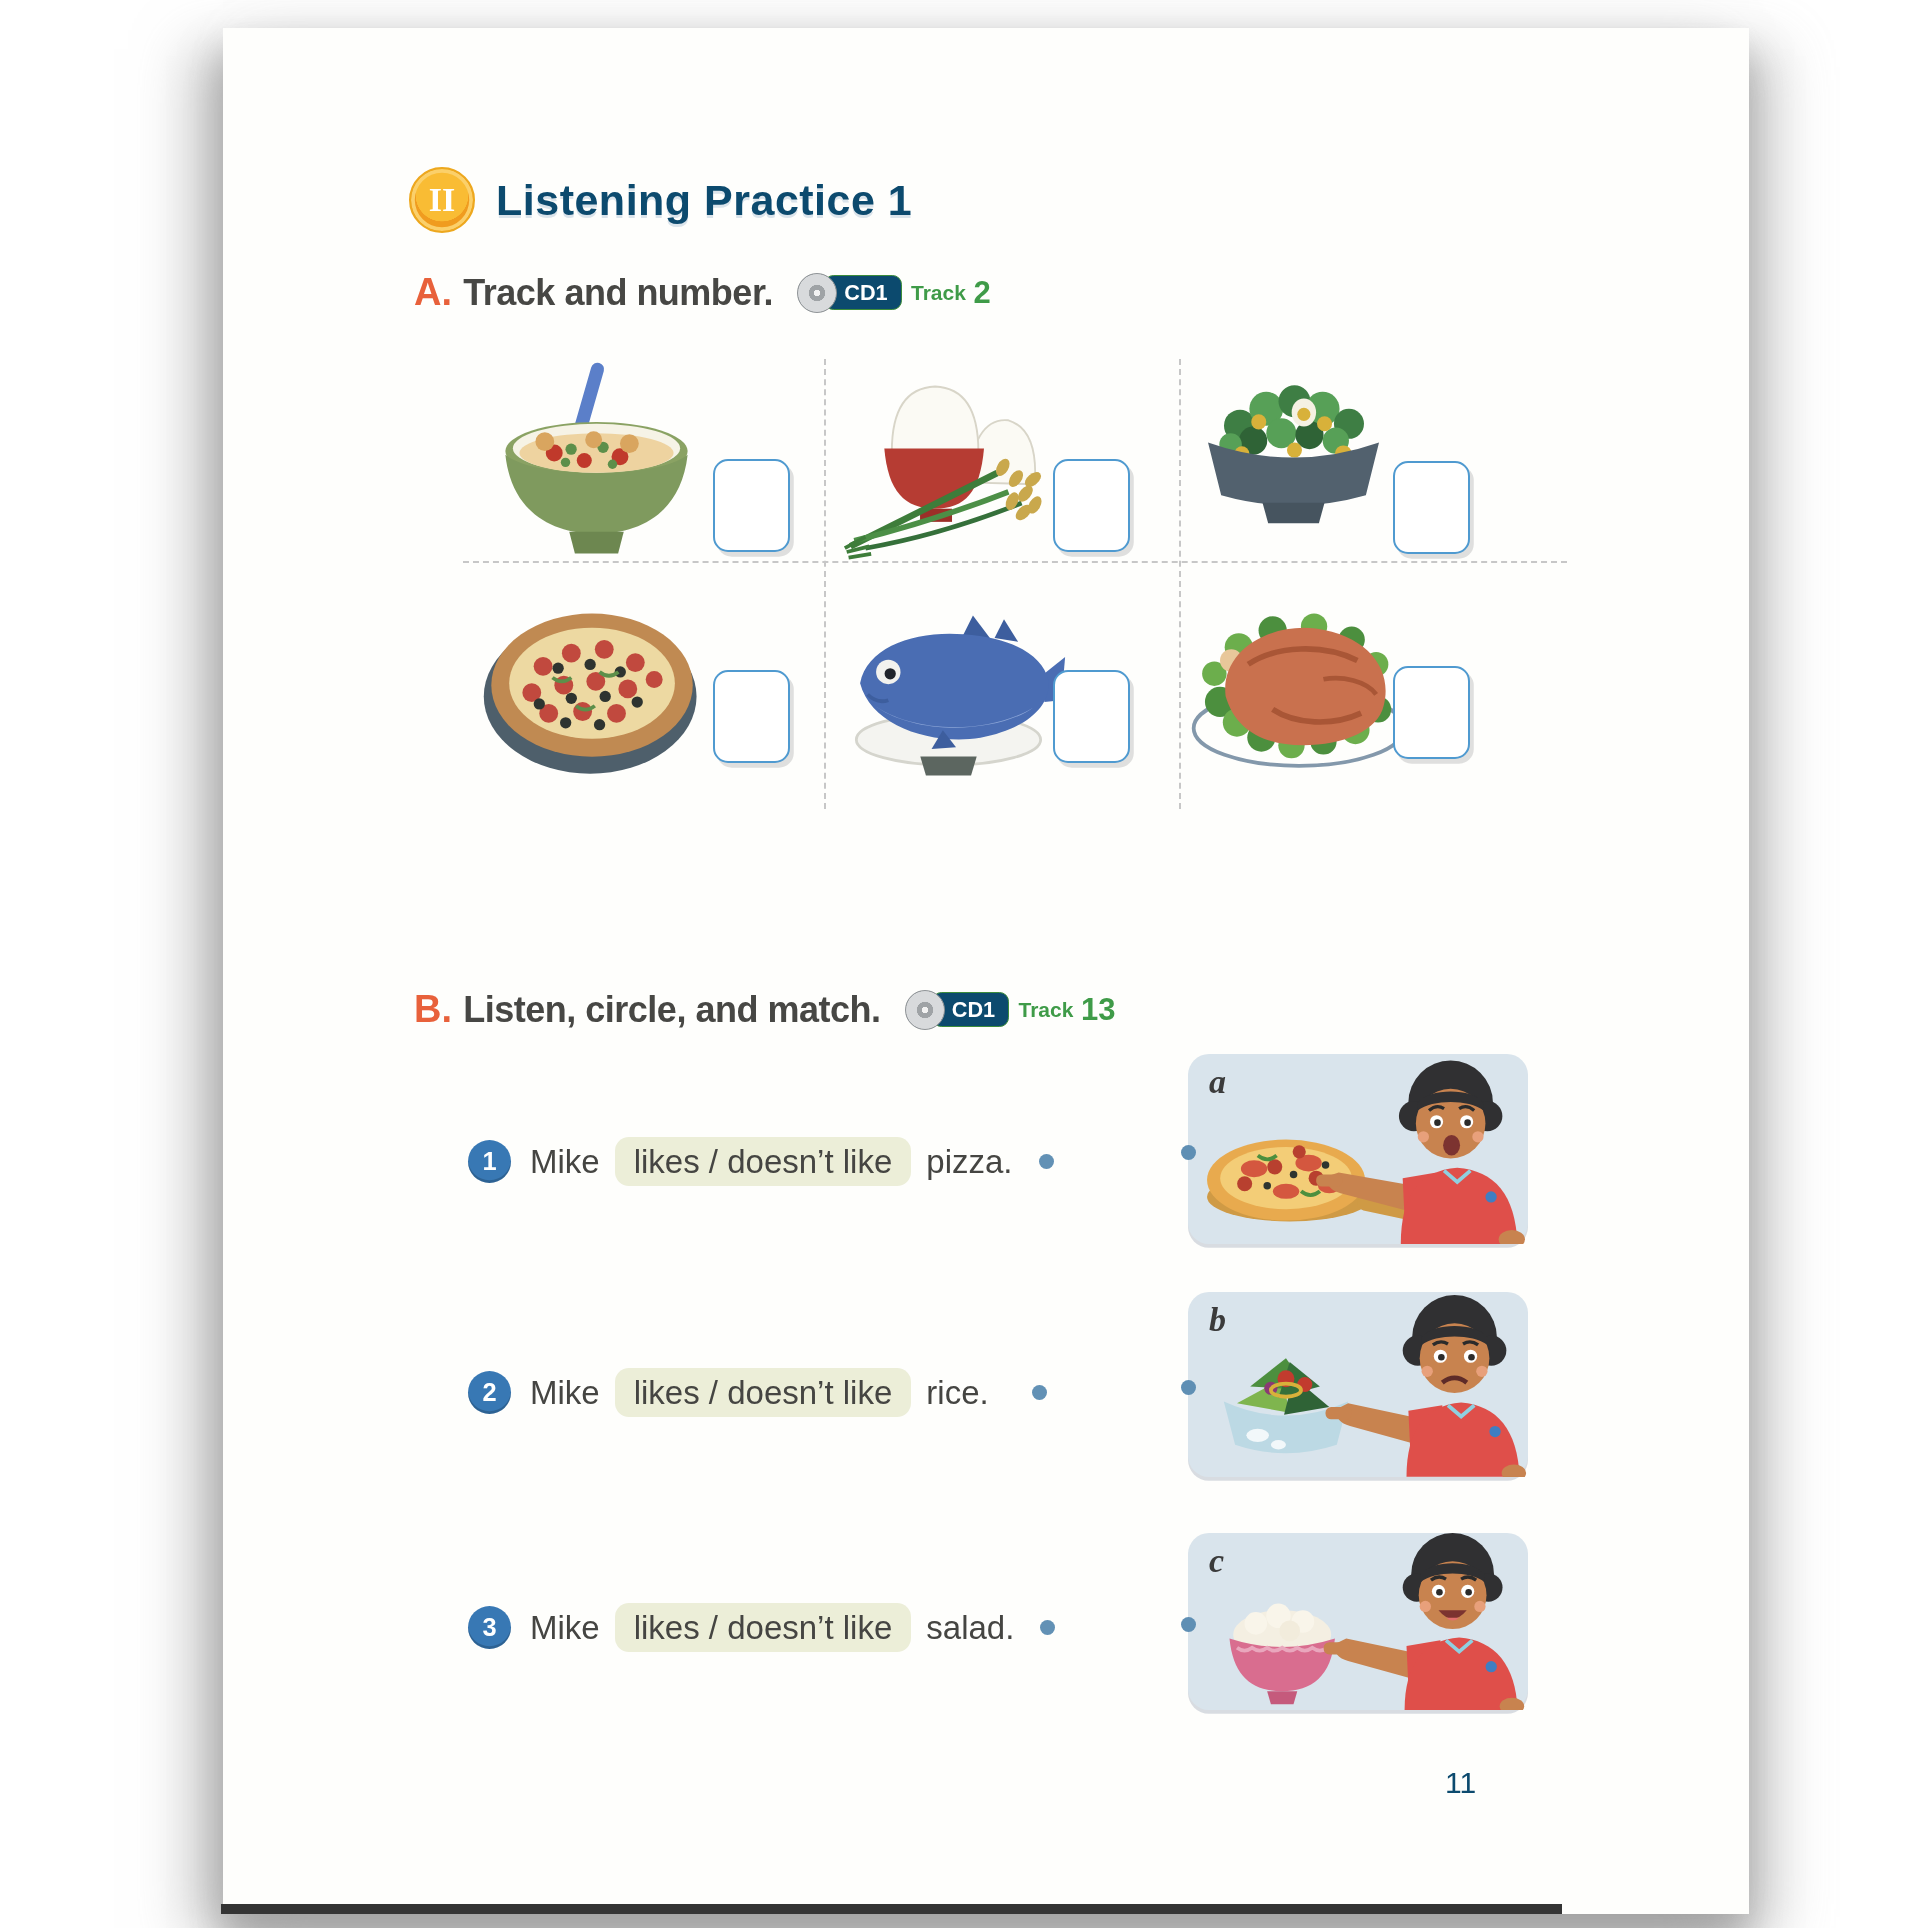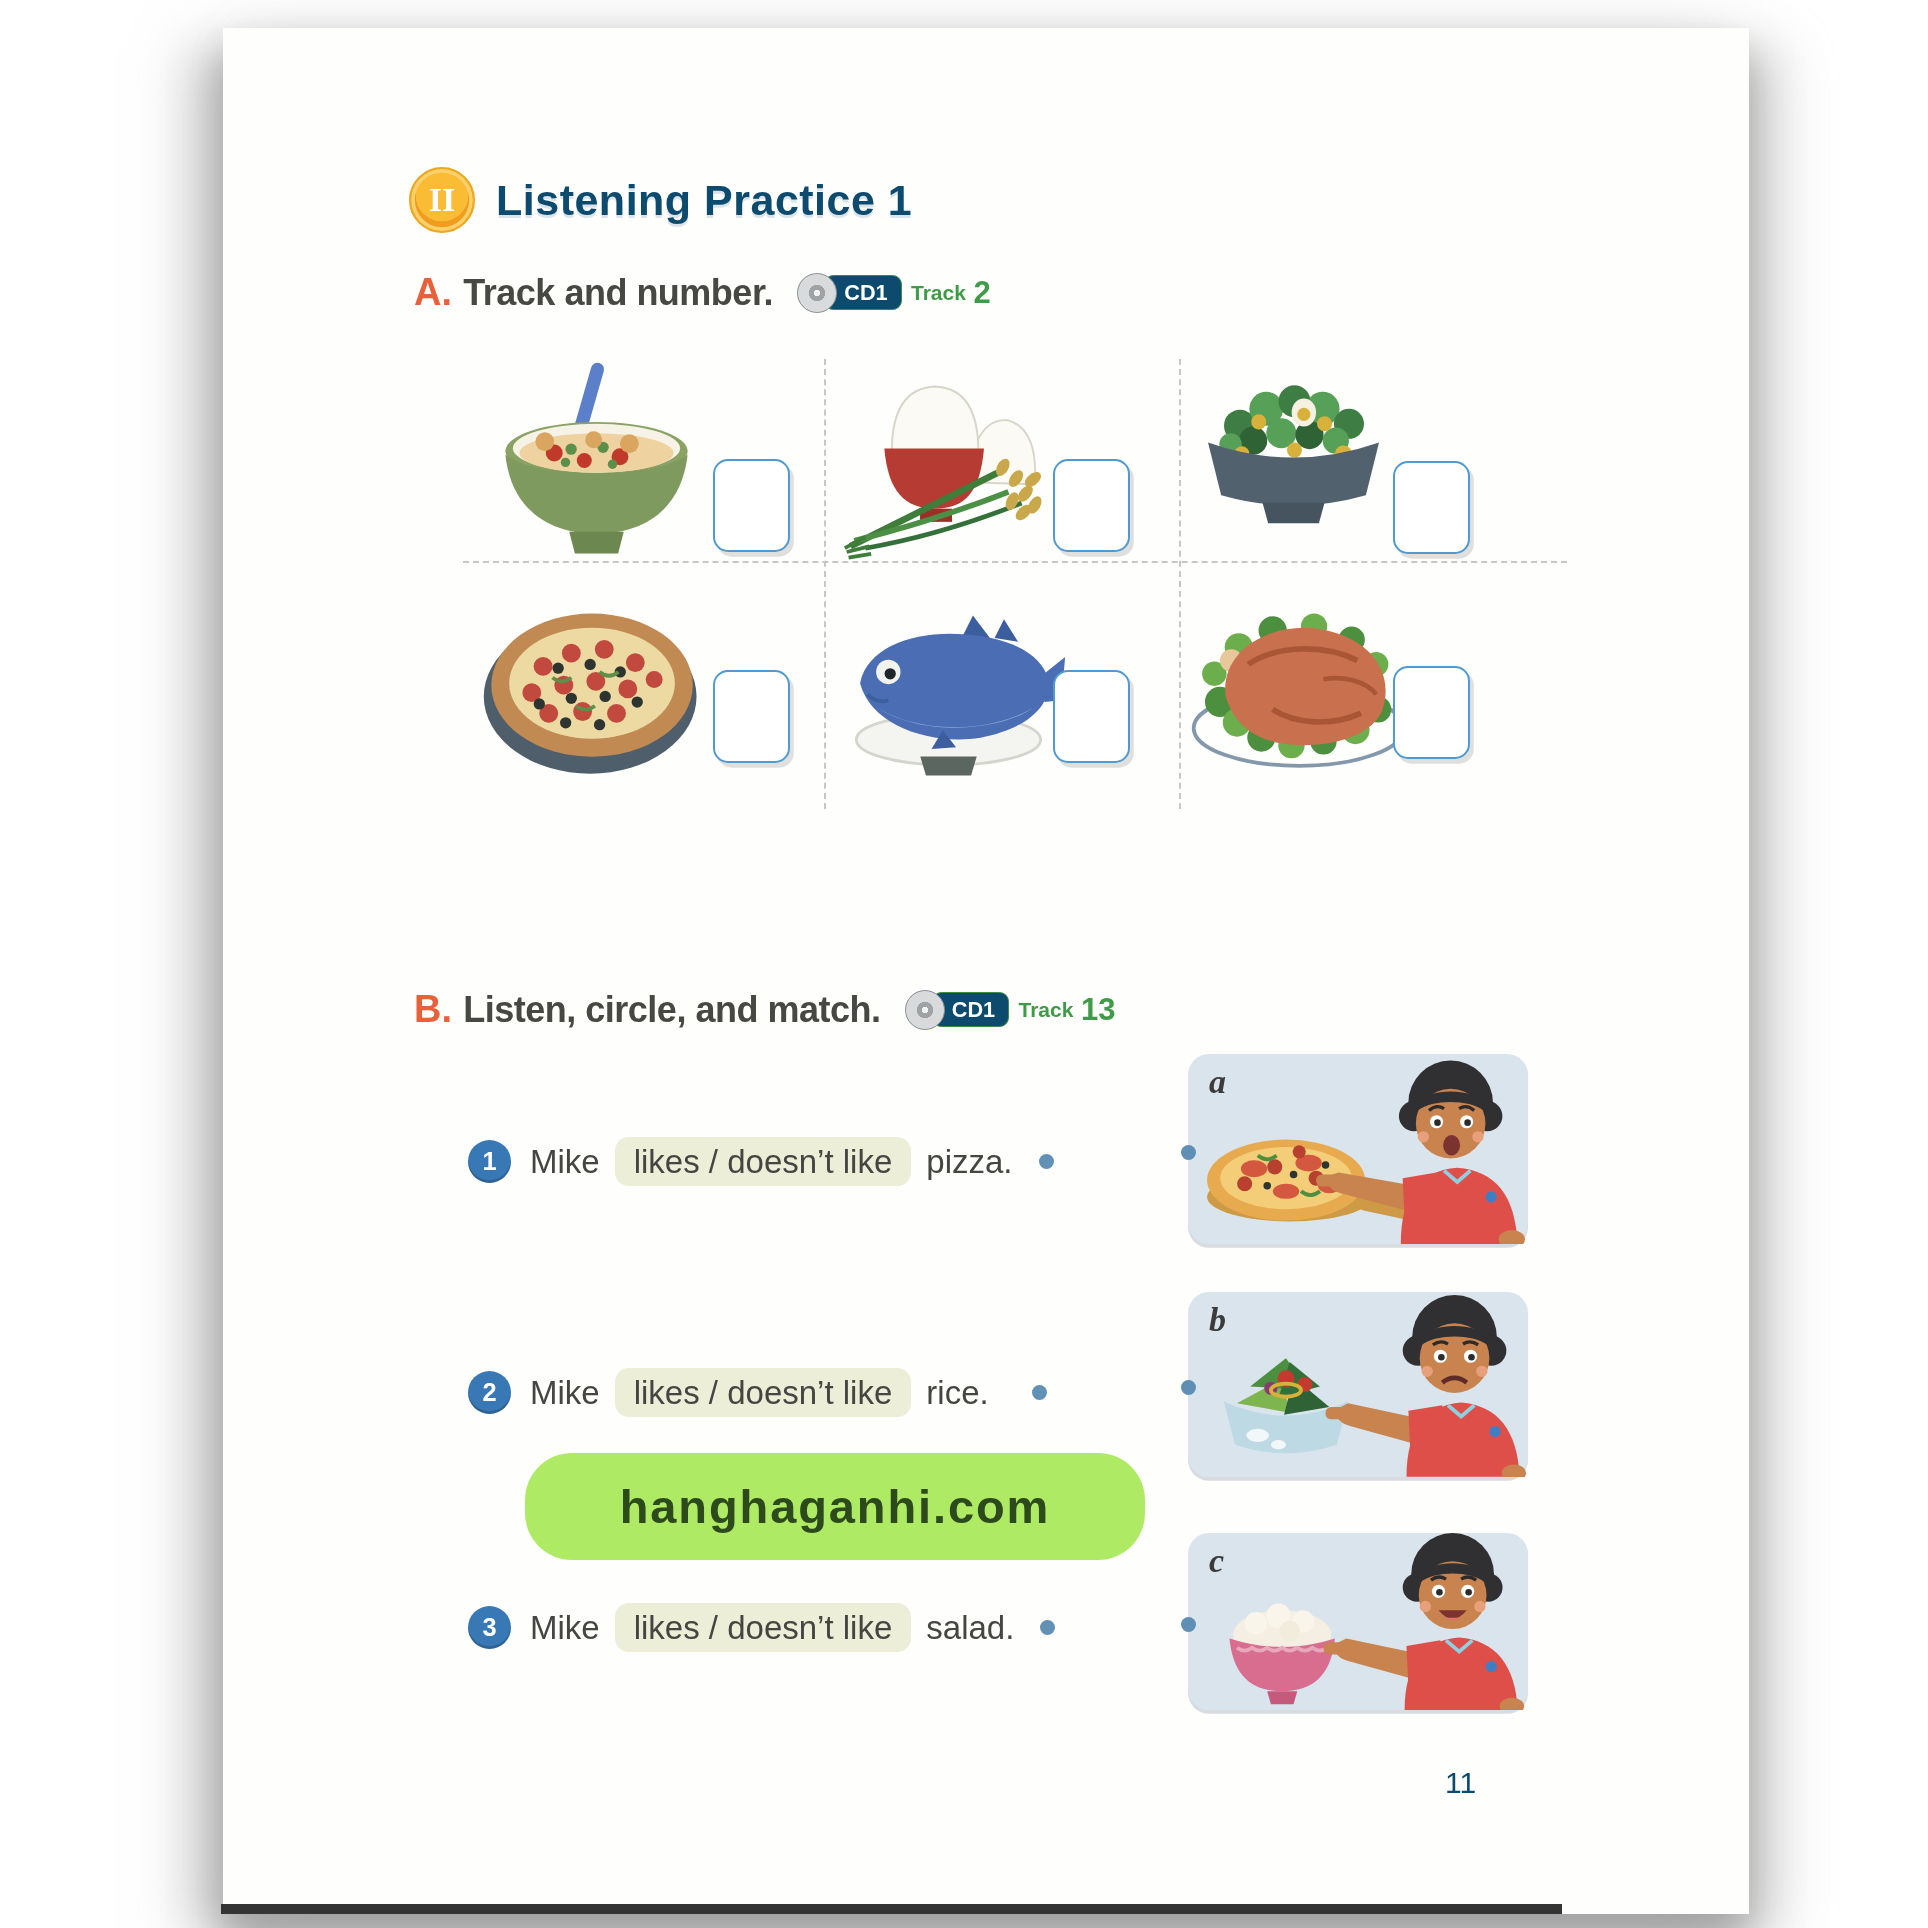--- a/index.html
+++ b/index.html
@@ -266,23 +266,20 @@
   </div>
 
   <div class="q-row" style="left:245px;top:1575px;">
     <span class="q-num">3</span>
     <span class="q-subject">Mike</span>
     <span class="q-pill">likes / doesn’t like</span>
     <span>salad.</span>
     <span class="q-dot"></span>
   </div>
 
-  <div class="watermark">
-    <span>hanghaganhi.com</span>
-  </div>
 
   <div class="card" style="top:1026px;height:190px;">
     <div class="card-letter">a</div>
     <div class="card-dot" style="top:91px;"></div>
     <svg width="340" height="190" viewBox="0 0 361 202">
       <ellipse cx="108" cy="152" rx="88" ry="26" fill="#cf9a45"></ellipse>
       <rect x="182" y="148" width="62" height="17" rx="8" fill="#cf9a45" transform="rotate(12 182 148)"></rect>
       <ellipse cx="104" cy="134" rx="84" ry="43" fill="#e8aa4e"></ellipse>
       <ellipse cx="104" cy="132" rx="70" ry="33" fill="#f3cd77"></ellipse>
       <g fill="#d4573f">

